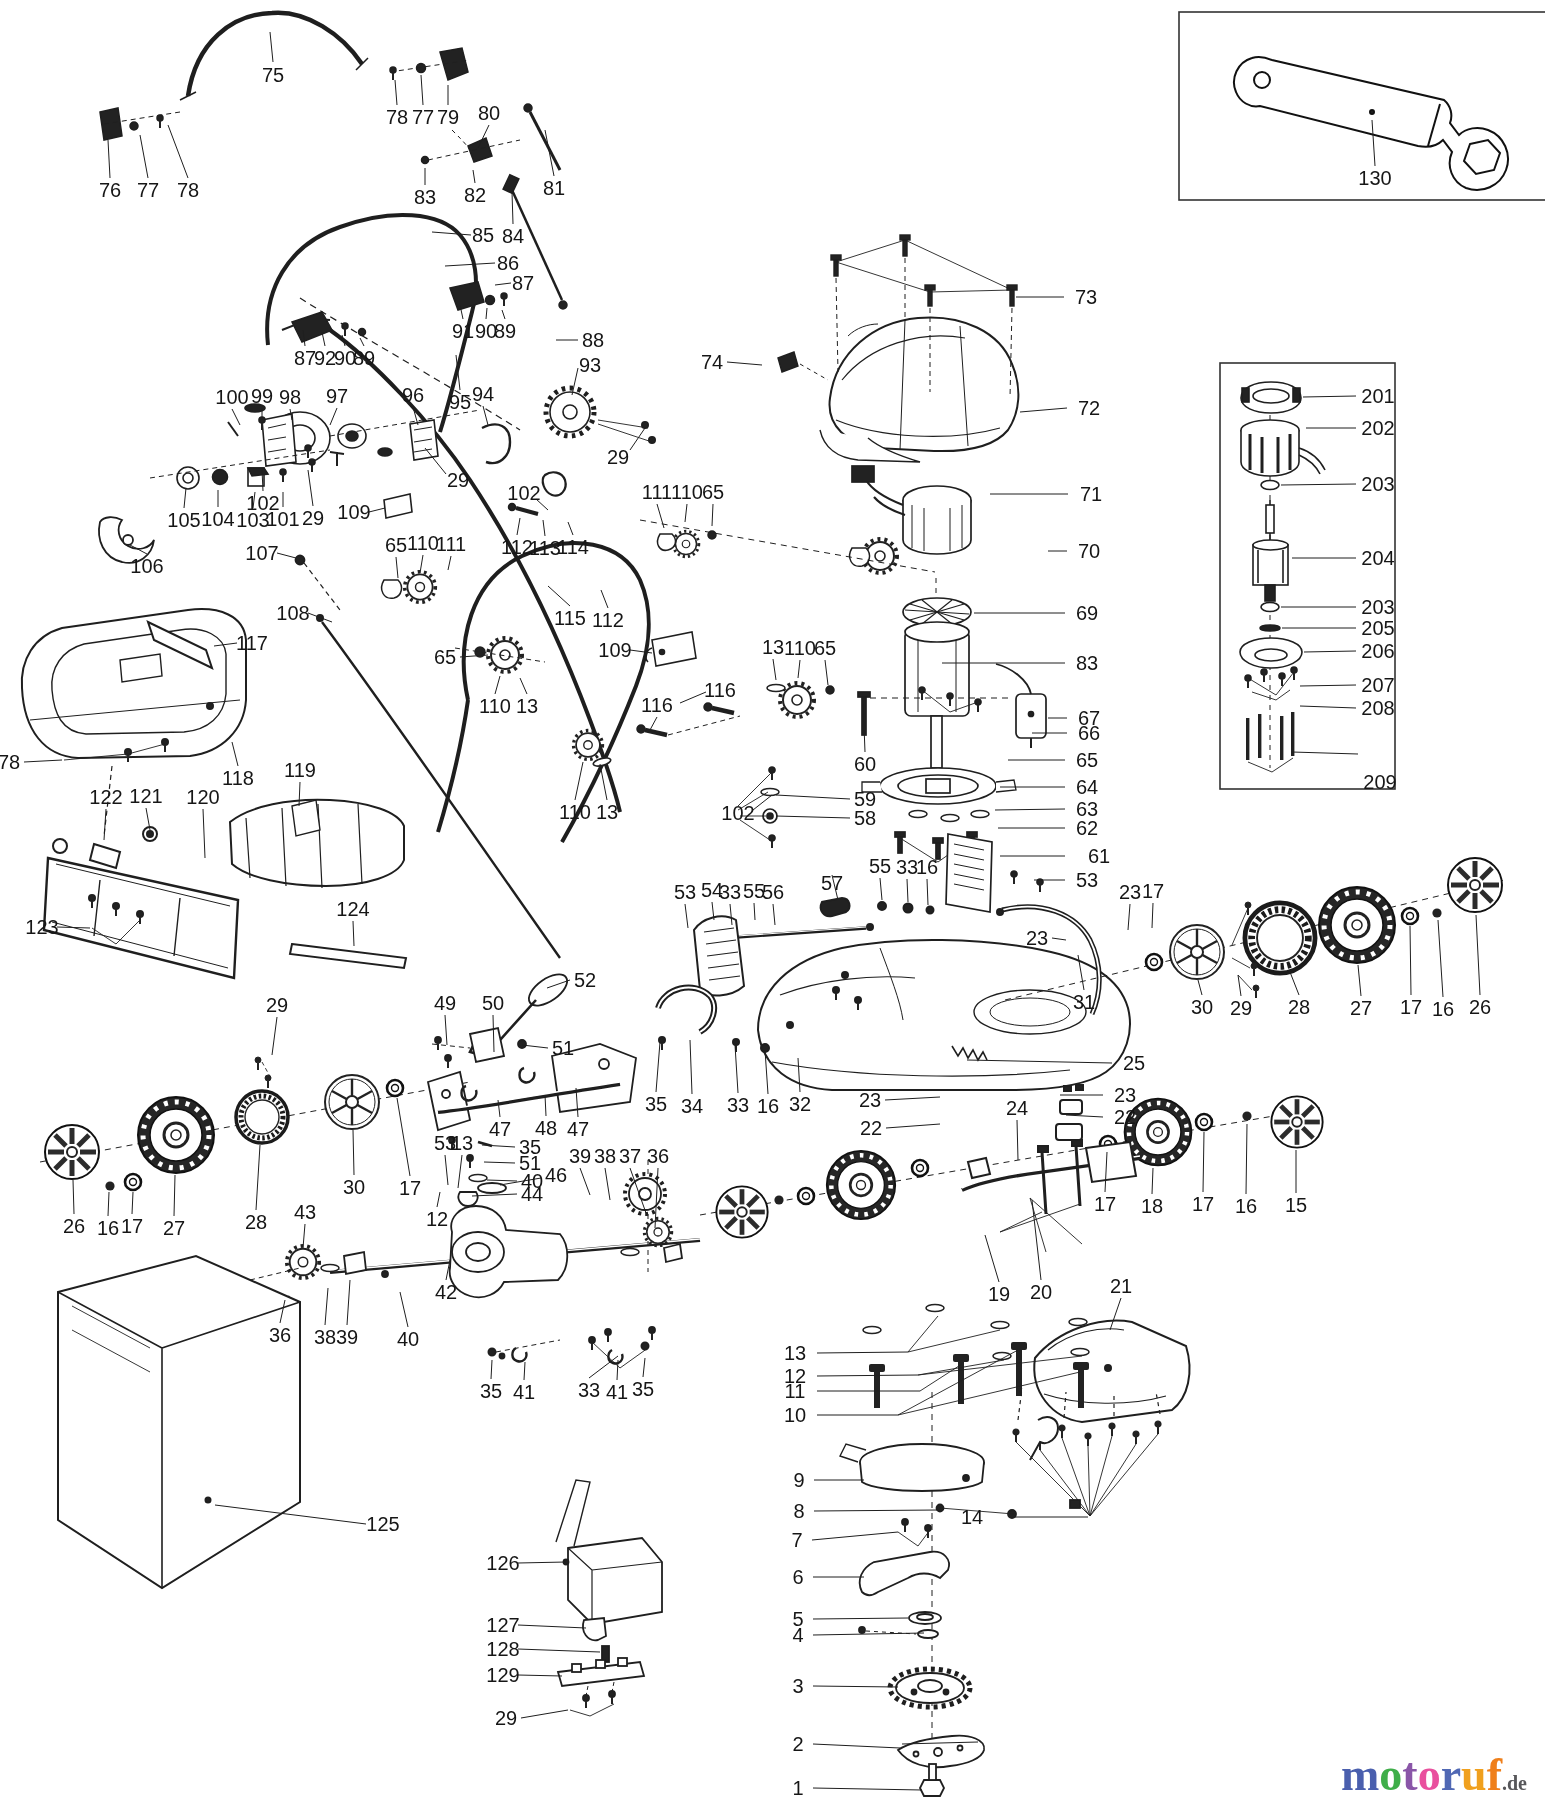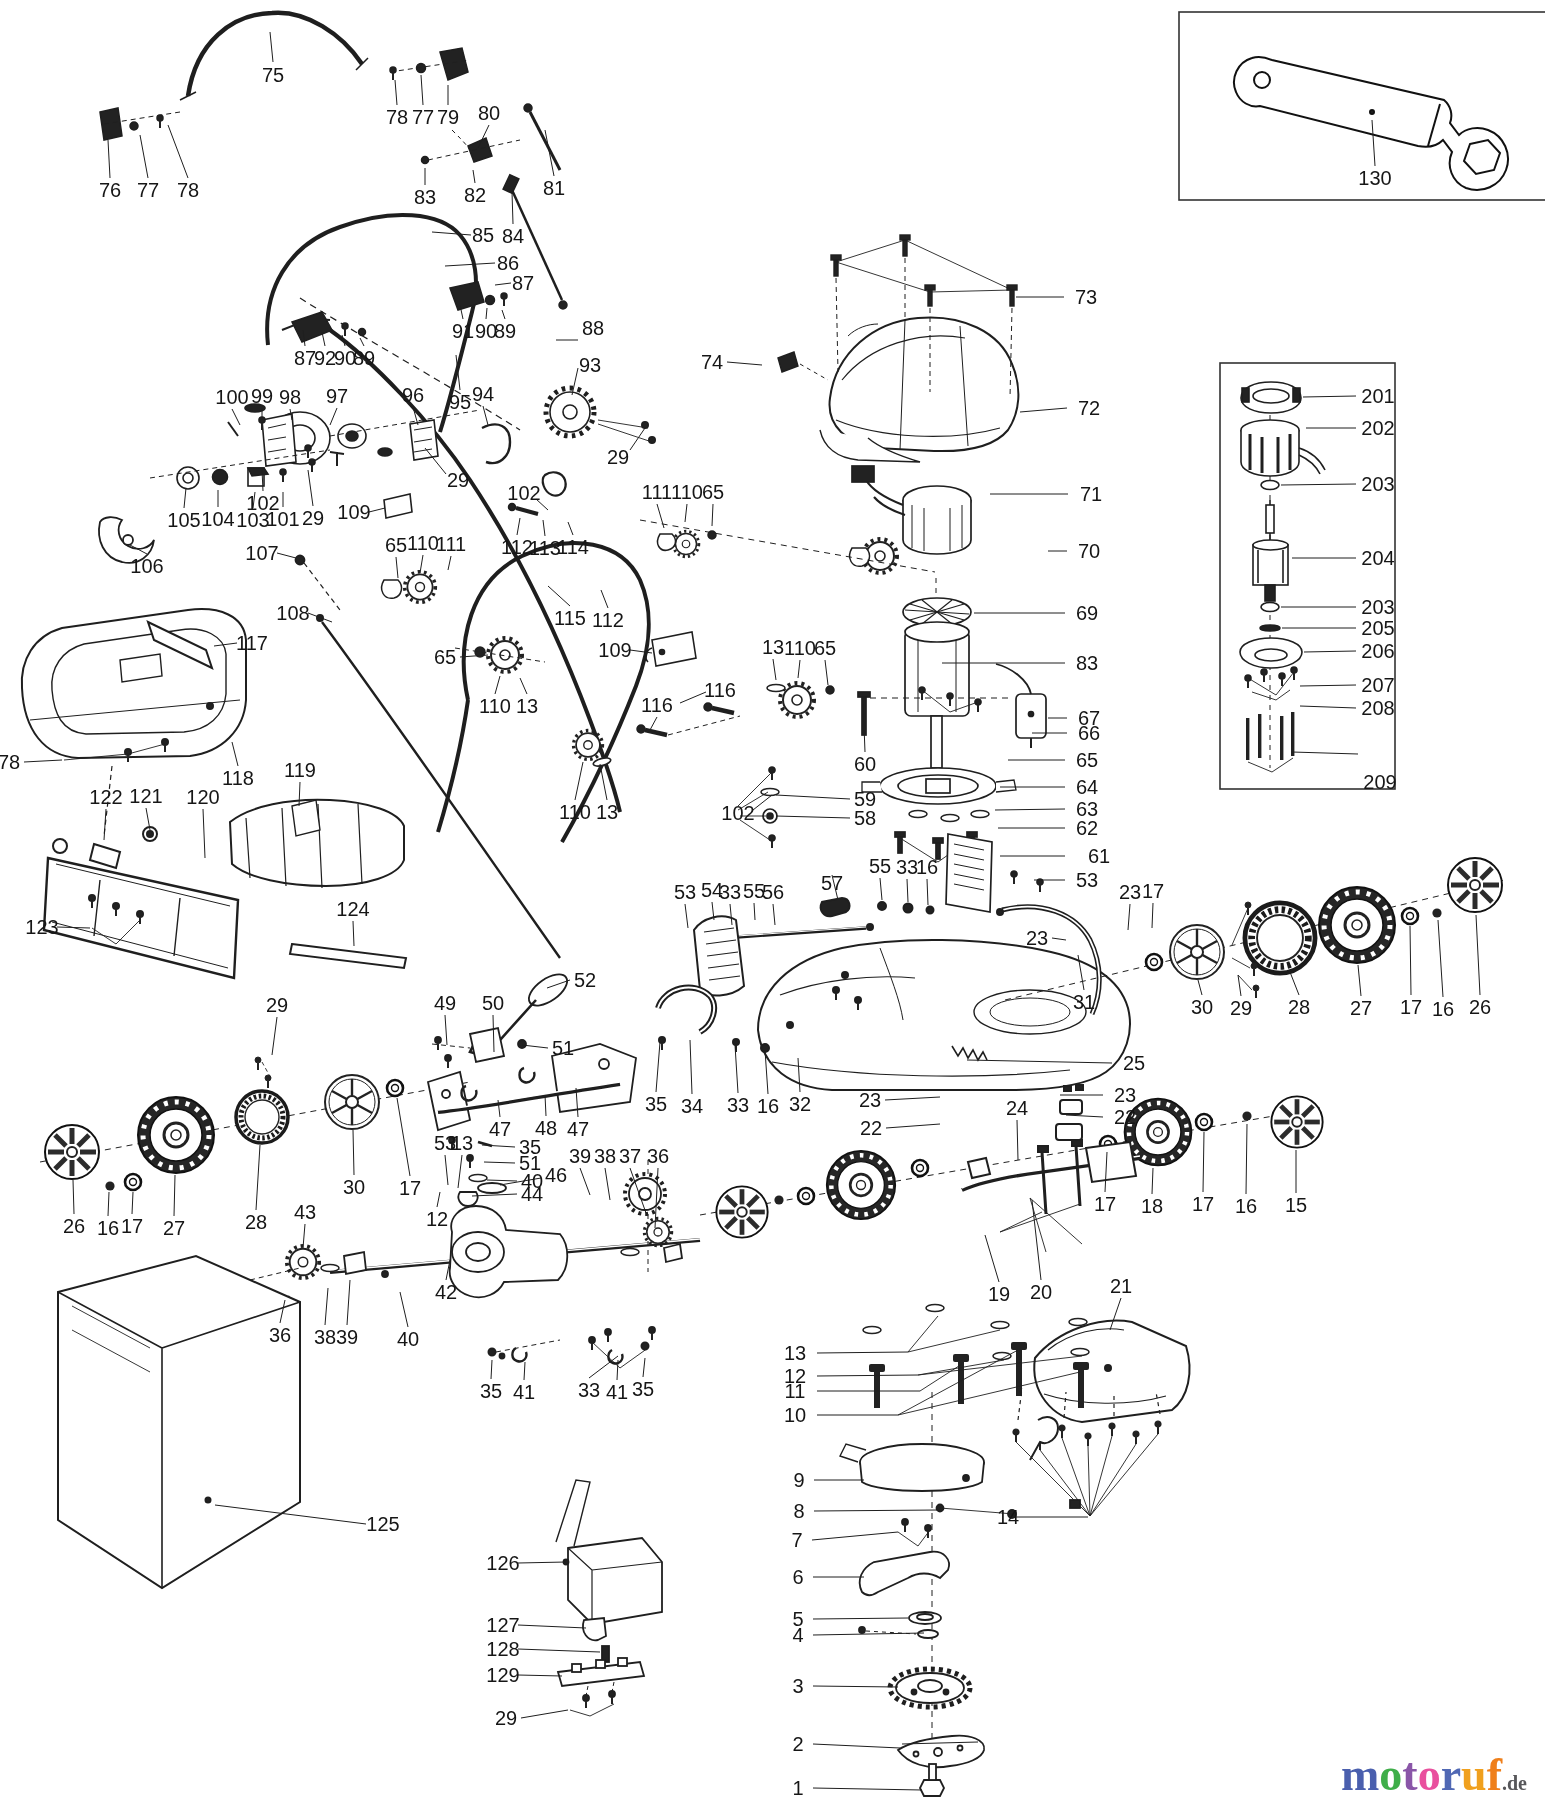--- a/index.html
+++ b/index.html
@@ -909,21 +909,21 @@
       <div class="lbl" style="left: 423px; top: 117px;">77</div>
       <div class="lbl" style="left: 448px; top: 117px;">79</div>
       <div class="lbl" style="left: 489px; top: 113px;">80</div>
       <div class="lbl" style="left: 425px; top: 197px;">83</div>
       <div class="lbl" style="left: 475px; top: 195px;">82</div>
       <div class="lbl" style="left: 554px; top: 188px;">81</div>
       <div class="lbl" style="left: 483px; top: 235px;">85</div>
       <div class="lbl" style="left: 513px; top: 236px;">84</div>
       <div class="lbl" style="left: 508px; top: 263px;">86</div>
       <div class="lbl" style="left: 523px; top: 283px;">87</div>
-      <div class="lbl" style="left: 593px; top: 328px;">88</div>
+      <div class="lbl" style="left: 593px; top: 340px;">88</div>
       <div class="lbl" style="left: 590px; top: 365px;">93</div>
       <div class="lbl" style="left: 463px; top: 331px;">91</div>
       <div class="lbl" style="left: 486px; top: 331px;">90</div>
       <div class="lbl" style="left: 505px; top: 331px;">89</div>
       <div class="lbl" style="left: 305px; top: 358px;">87</div>
       <div class="lbl" style="left: 325px; top: 358px;">92</div>
       <div class="lbl" style="left: 345px; top: 358px;">90</div>
       <div class="lbl" style="left: 364px; top: 358px;">89</div>
       <div class="lbl" style="left: 232px; top: 397px;">100</div>
       <div class="lbl" style="left: 262px; top: 396px;">99</div>
@@ -1027,21 +1027,21 @@
       <div class="lbl" style="left: 1125px; top: 1117px;">22</div>
       <div class="lbl" style="left: 1017px; top: 1108px;">24</div>
       <div class="lbl" style="left: 1105px; top: 1204px;">17</div>
       <div class="lbl" style="left: 1152px; top: 1206px;">18</div>
       <div class="lbl" style="left: 1203px; top: 1204px;">17</div>
       <div class="lbl" style="left: 1246px; top: 1206px;">16</div>
       <div class="lbl" style="left: 1296px; top: 1205px;">15</div>
       <div class="lbl" style="left: 999px; top: 1294px;">19</div>
       <div class="lbl" style="left: 1041px; top: 1292px;">20</div>
       <div class="lbl" style="left: 1121px; top: 1286px;">21</div>
-      <div class="lbl" style="left: 1008px; top: 1517px; text-align: right;">14</div>
+      <div class="lbl" style="left: 972px; top: 1517px; text-align: right;">14</div>
       <div class="lbl" style="left: 795px; top: 1353px;">13</div>
       <div class="lbl" style="left: 795px; top: 1376px;">12</div>
       <div class="lbl" style="left: 795px; top: 1391px;">11</div>
       <div class="lbl" style="left: 795px; top: 1415px;">10</div>
       <div class="lbl" style="left: 799px; top: 1480px;">9</div>
       <div class="lbl" style="left: 799px; top: 1511px;">8</div>
       <div class="lbl" style="left: 797px; top: 1540px;">7</div>
       <div class="lbl" style="left: 798px; top: 1577px;">6</div>
       <div class="lbl" style="left: 798px; top: 1619px;">5</div>
       <div class="lbl" style="left: 798px; top: 1635px;">4</div>

